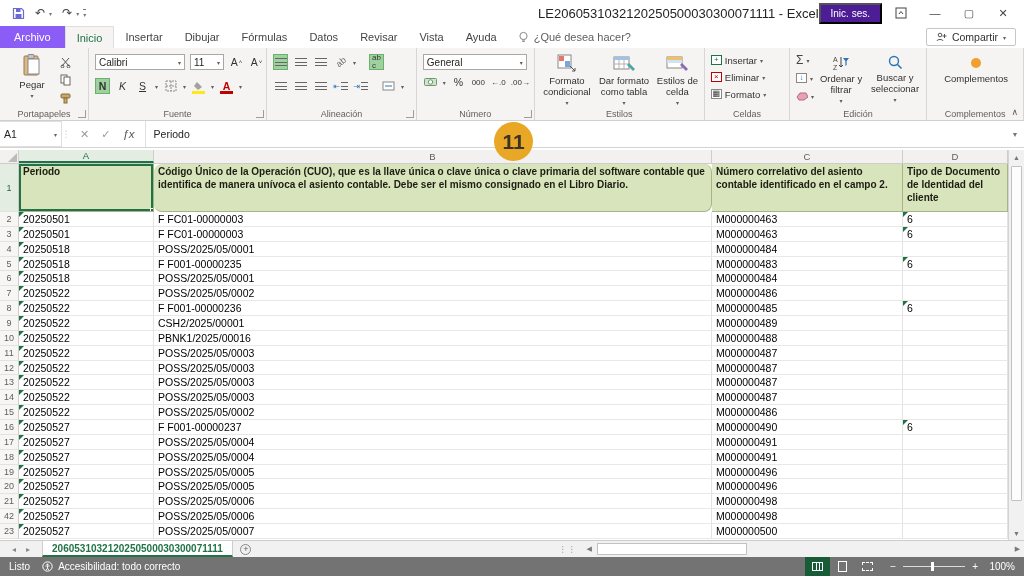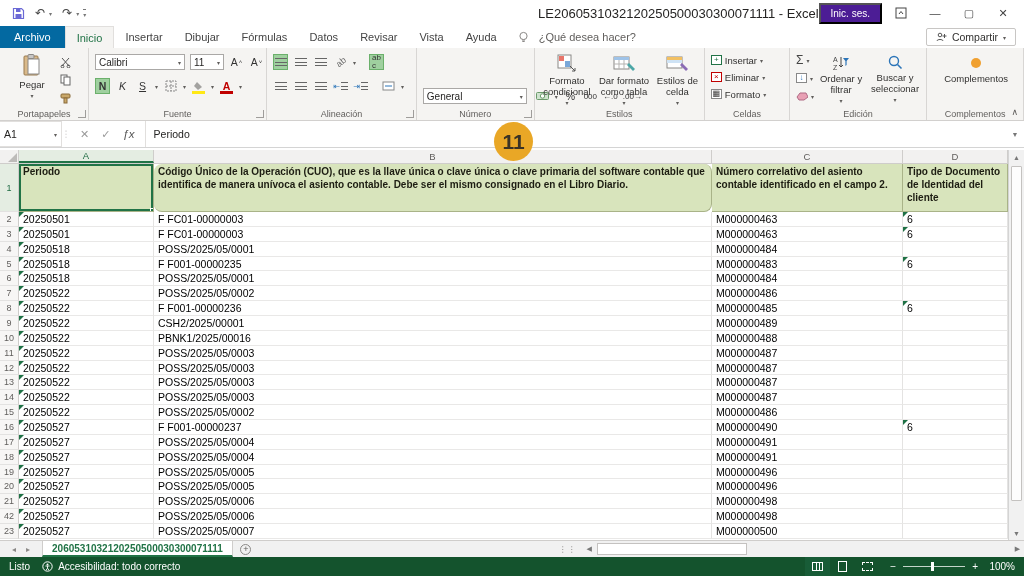--- a/index.html
+++ b/index.html
@@ -11,24 +11,24 @@
   .qat { display:flex; align-items:center; gap:10px; padding-left:12px; width:130px; }
   .qat .g { color:#444; font-size:12px; line-height:1; }
   .qat .caret-s { font-size:6px; color:#777; margin-left:-6px; }
   #title-text { flex:1; text-align:right; font-size:13px; color:#252423; }
   .tb-right { display:flex; align-items:center; gap:4px; padding-right:6px; }
   #signin-btn { background:#4c1d95; color:#fff; font-size:10px; padding:3px 10px; cursor:default; }
   .winbtn { width:30px; height:22px; display:flex; align-items:center; justify-content:center; color:#444; font-size:11px; }
 
   
   #menubar { position:absolute; left:0; top:26px; width:1024px; height:22px; background:#fff; display:flex; align-items:stretch; }
-  #tab-archivo { background:#0369a1; color:#fff; padding:0 14px; display:flex; align-items:center; font-size:11px; }
+  #tab-archivo { background:#8b5cf6; color:#fff; padding:0 14px; display:flex; align-items:center; font-size:11px; }
   .mtab { padding:0 11px; display:flex; align-items:center; color:#444; font-size:11px; }
   .mtab.active { color:#217346; background:#f5f4f2; border:1px solid #e1dfdd; border-bottom:none; }
-  .tellme { display:flex; align-items:center; gap:10px; color:#605e5c; padding:0 10px; }
+  .tellme { display:flex; align-items:center; gap:5px; color:#605e5c; padding:0 10px; }
   #share-btn { margin-left:auto; margin-right:8px; align-self:center; display:flex; align-items:center; gap:5px; border:1px solid #c8c6c4; background:#fff; padding:2px 9px; font-size:10.5px; color:#323130; border-radius:2px; }
   #share-btn .caret { font-size:6px; color:#605e5c; }
 
   
   #ribbon { position:absolute; left:0; top:48px; width:1024px; height:73px; background:#f5f4f2; border-bottom:1px solid #d2d0ce; display:flex; }
   .rgroup { position:relative; padding:4px 4px 14px 6px; display:flex; align-items:flex-start; border-right:1px solid #d8d6d4; }
   .glabel { position:absolute; bottom:1px; left:0; right:0; text-align:center; font-size:9px; color:#605e5c; }
   .launcher { position:absolute; right:2px; bottom:2px; width:8px; height:8px; border-left:1px solid #8a8886; border-top:1px solid #8a8886; transform:rotate(180deg); opacity:.8; }
   .bigbtn { display:flex; flex-direction:column; align-items:center; justify-content:flex-start; width:52px; text-align:center; font-size:9.5px; color:#323130; line-height:1.15; gap:2px; padding-top:2px; }
   .caret { font-size:6px; color:#605e5c; }
@@ -90,21 +90,21 @@
   #sheettab { background:#fff; border-left:1px solid #cfcdcb; border-right:1px solid #cfcdcb; border-bottom:2px solid #217346; color:#217346; font-weight:bold; display:flex; align-items:center; padding:0 9px; }
   #newsheet { width:26px; display:flex; align-items:center; justify-content:center; color:#605e5c; }
   #newsheet span { width:11px; height:11px; border:1px solid #8a8886; border-radius:50%; font-size:9px; line-height:9px; text-align:center; color:#605e5c; }
   #hs-handle { margin-left:300px; display:flex; align-items:center; color:#8a8886; font-size:8px; letter-spacing:1px; }
   #hscroll { flex:1; margin-left:6px; position:relative; background:#f1f1f1; display:flex; align-items:center; }
   #hscroll .la { width:13px; text-align:center; color:#787878; font-size:7px; }
   #hthumb { position:absolute; left:14px; width:150px; top:2px; bottom:2px; background:#fff; border:1px solid #c4c2c0; }
   #hscroll .ra { position:absolute; right:0; width:13px; text-align:center; color:#787878; font-size:7px; }
 
   
-  #statusbar { position:absolute; left:0; top:557px; width:1024px; height:19px; background:#14532d; color:#fff; display:flex; align-items:center; font-size:10px; }
+  #statusbar { position:absolute; left:0; top:557px; width:1024px; height:19px; background:#737373; color:#fff; display:flex; align-items:center; font-size:10px; }
   #status-mode { padding:0 12px 0 9px; }
   .acc { display:flex; align-items:center; gap:5px; }
   .sb-right { margin-left:auto; display:flex; align-items:center; gap:0; }
   .viewbtn { width:25px; height:19px; display:flex; align-items:center; justify-content:center; }
   .viewbtn.active { background:#185c37; }
   .vico { width:11px; height:9px; border:1px solid #fff; background:transparent; }
   .vico.grid { background:repeating-linear-gradient(90deg, transparent 0 2.6px, #fff 2.6px 3.6px); }
   .vico.page { width:9px; height:11px; }
   .vico.pbreak { width:11px; height:9px; border-style:dashed; }
   .zoomctl { display:flex; align-items:center; gap:7px; padding:0 10px; }
@@ -297,21 +297,21 @@
             <rect x="1" y="1" width="11" height="8" fill="#fff" stroke="#888"></rect>
             <path d="M3 5 h7" stroke="#2b74b8"></path>
           </svg>
         </span>
         <span class="caret"></span>
     </div>
     <span class="glabel">Alineación</span>
     <span class="launcher"></span>
   </div>
 
-  <div class="rgroup" style="width:118px; flex-direction:row; gap:8px;align-items:flex-end;">
+  <div class="rgroup" style="width:118px; flex-direction:column; gap:0;">
     <div class="minirow">
       <div class="combo" style="width:104px;">
           <span>General</span>
           <span class="caret"></span>
         </div>
     </div>
     <div class="minirow">
       <span class="mbtn">
           <svg width="13" height="10" viewBox="0 0 13 10">
             <rect x="0.5" y="1.5" width="12" height="7" rx="1" fill="#cfe3cf" stroke="#6a9a6a"></rect>

